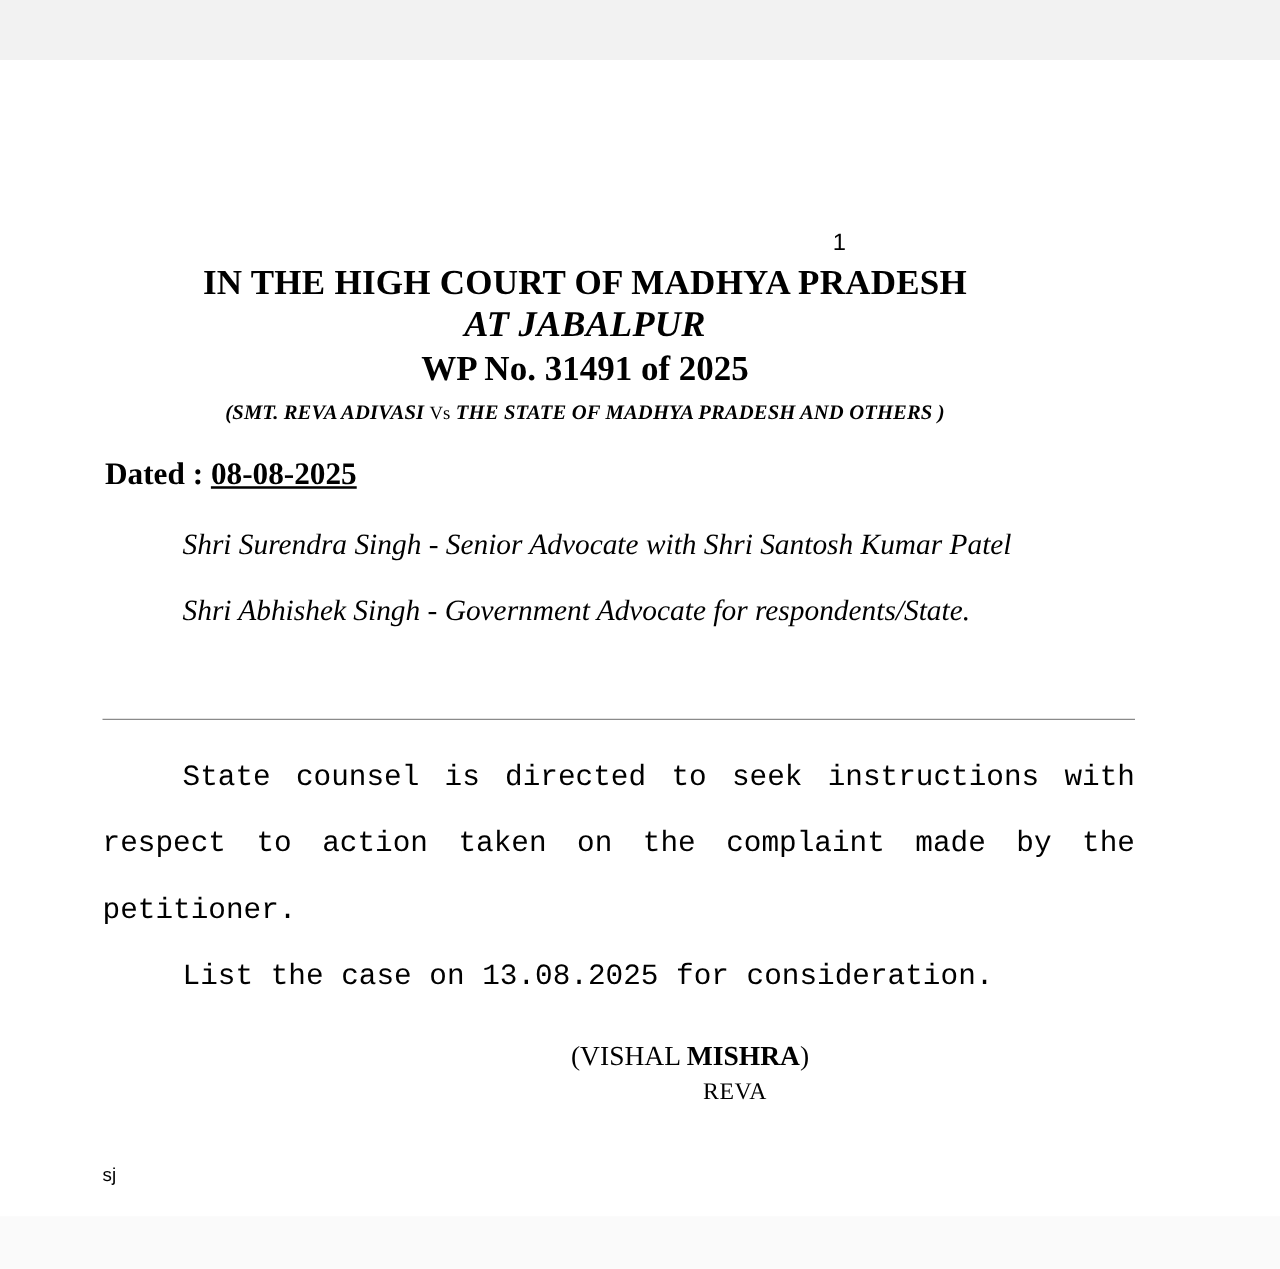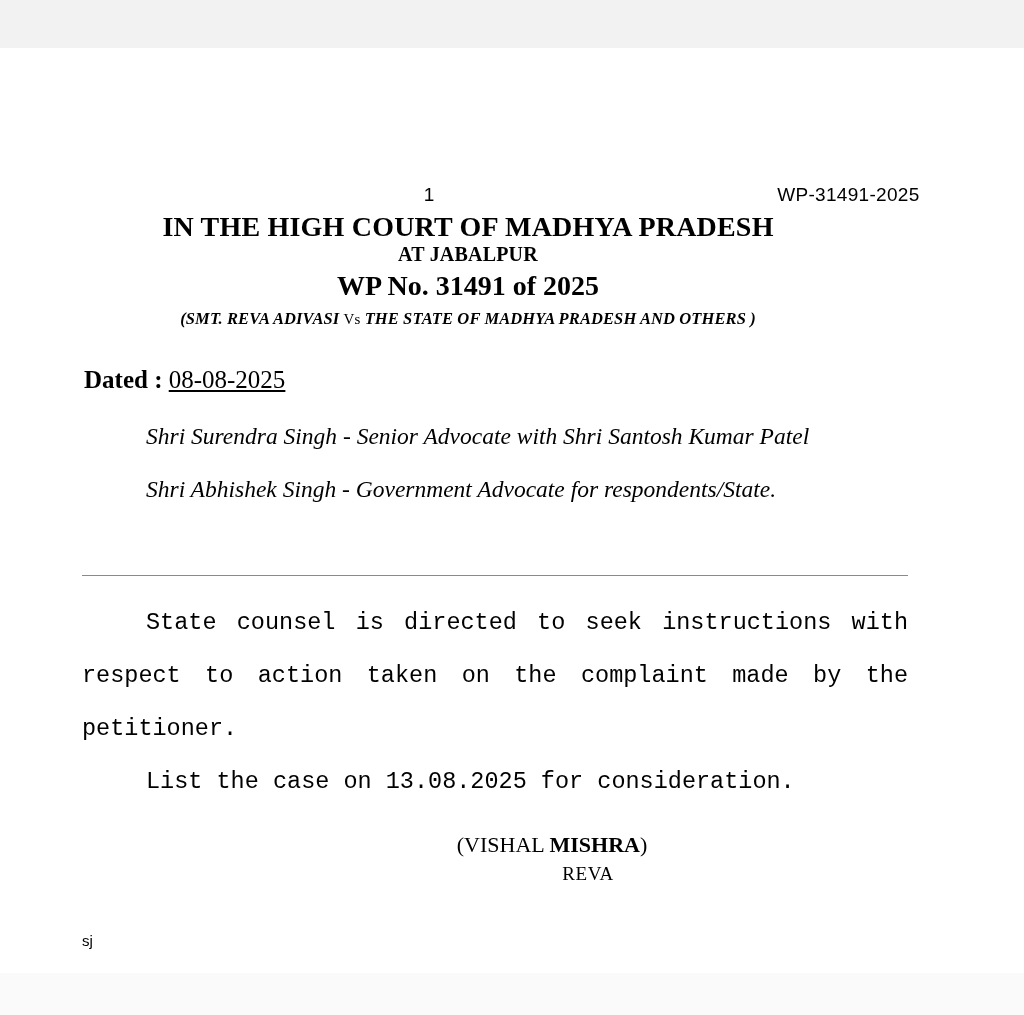--- a/index.html
+++ b/index.html
@@ -74,24 +74,25 @@
     width: 936px;
     text-align: center;
   }
   .court-name {
     font-size: 28px;
     font-weight: bold;
     line-height: 1.18;
     letter-spacing: 0.2px;
   }
   .court-place {
-    font-size: 20px;
+    font-size: 29px;
     font-weight: bold;
     line-height: 1.18;
     letter-spacing: 0.2px;
+    font-style: italic;
   }
   .case-title {
     font-size: 28px;
     font-weight: bold;
     line-height: 1.2;
     margin-top: 2px;
   }
   .parties {
     font-size: 16.5px;
     font-weight: bold;
@@ -107,21 +108,21 @@
 
   .dated {
     position: absolute;
     top: 318px;
     left: 84px;
     font-size: 25px;
     font-weight: bold;
   }
   .dated .date-value {
     text-decoration: underline;
-    font-weight: normal;
+    font-weight: bold;
     font-family: "Liberation Serif", serif;
   }
 
   .appearance {
     position: absolute;
     top: 362px;
     left: 82px;
     width: 830px;
     font-size: 23.5px;
     font-style: italic;
@@ -196,21 +197,20 @@
 <body>
 
 <div class="page">
 
   <div class="top-strip"></div>
 
   <div class="doc-body">
 
     <div class="header-line">
       <span class="page-no">1</span>
-      <span class="case-no">WP-31491-2025</span>
     </div>
 
     <div class="court-block">
       <div class="court-name">IN THE HIGH COURT OF MADHYA PRADESH</div>
       <div class="court-place">AT JABALPUR</div>
       <div class="case-title">WP No. 31491 of 2025</div>
       <div class="parties">
         <span>(SMT. REVA ADIVASI</span>
         <span class="vs">Vs</span>
         <span>THE STATE OF MADHYA PRADESH AND OTHERS )</span>

